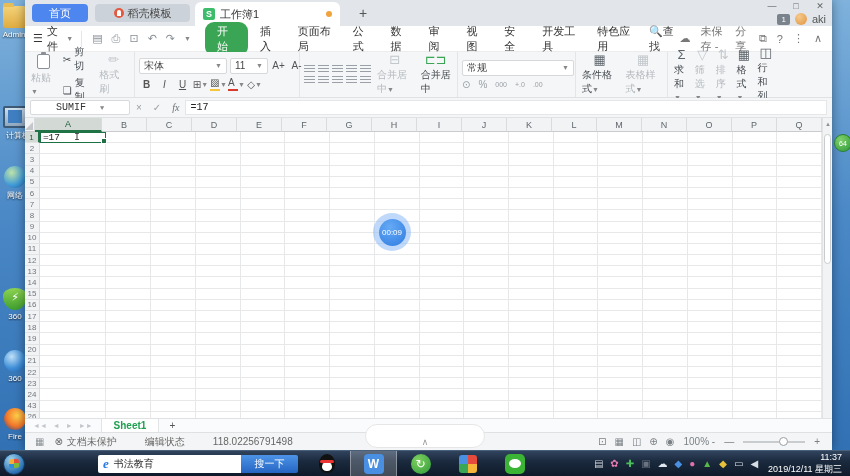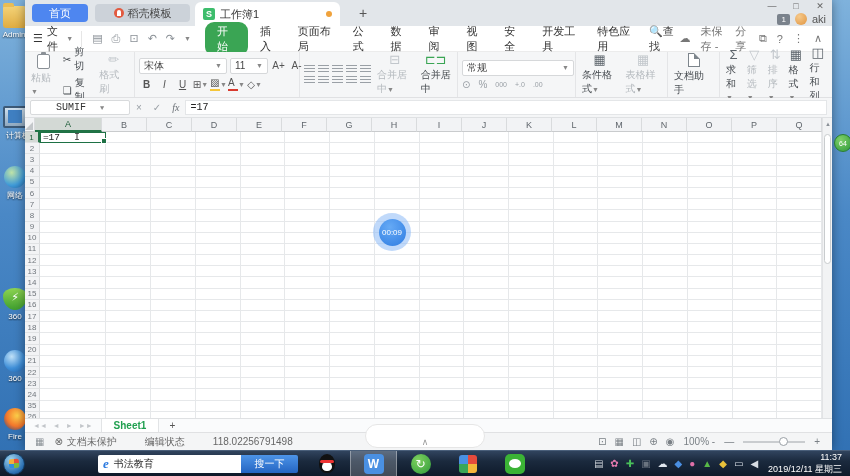--- a/index.html
+++ b/index.html
@@ -379,26 +379,20 @@
       <div class="stackbtn">
         <span class="bic">▦</span>
         <span><span>条件格式</span><span class="caret">▼</span></span>
       </div>
       <div class="stackbtn dis">
         <span class="bic">▦</span>
         <span><span>表格样式</span><span class="caret">▼</span></span>
       </div>
     </div>
 
-    <div class="rgroup" style="width:52px">
-      <div class="stackbtn">
-        <span class="pageicon"></span>
-        <span>文档助手</span>
-      </div>
-    </div>
 
     <div class="rgroup" style="width:112px;border-right:none;gap:2px">
       <div class="stackbtn">
         <span class="bic">Σ</span>
         <span><span>求和</span><span class="caret">▼</span></span>
       </div>
       <div class="stackbtn dis">
         <span class="bic">▽</span>
         <span><span>筛选</span><span class="caret">▼</span></span>
       </div>
@@ -928,21 +922,21 @@
           <div class="cell"></div>
           <div class="cell"></div>
           <div class="cell"></div>
           <div class="cell"></div>
           <div class="cell"></div>
           <div class="cell"></div>
           <div class="cell"></div>
           <div class="cell"></div>
         </div>
         <div class="grow">
-          <div class="rowh">35</div>
+          <div class="rowh">43</div>
           <div class="cell ca"></div>
           <div class="cell"></div>
           <div class="cell"></div>
           <div class="cell"></div>
           <div class="cell"></div>
           <div class="cell"></div>
           <div class="cell"></div>
           <div class="cell"></div>
           <div class="cell"></div>
           <div class="cell"></div>

